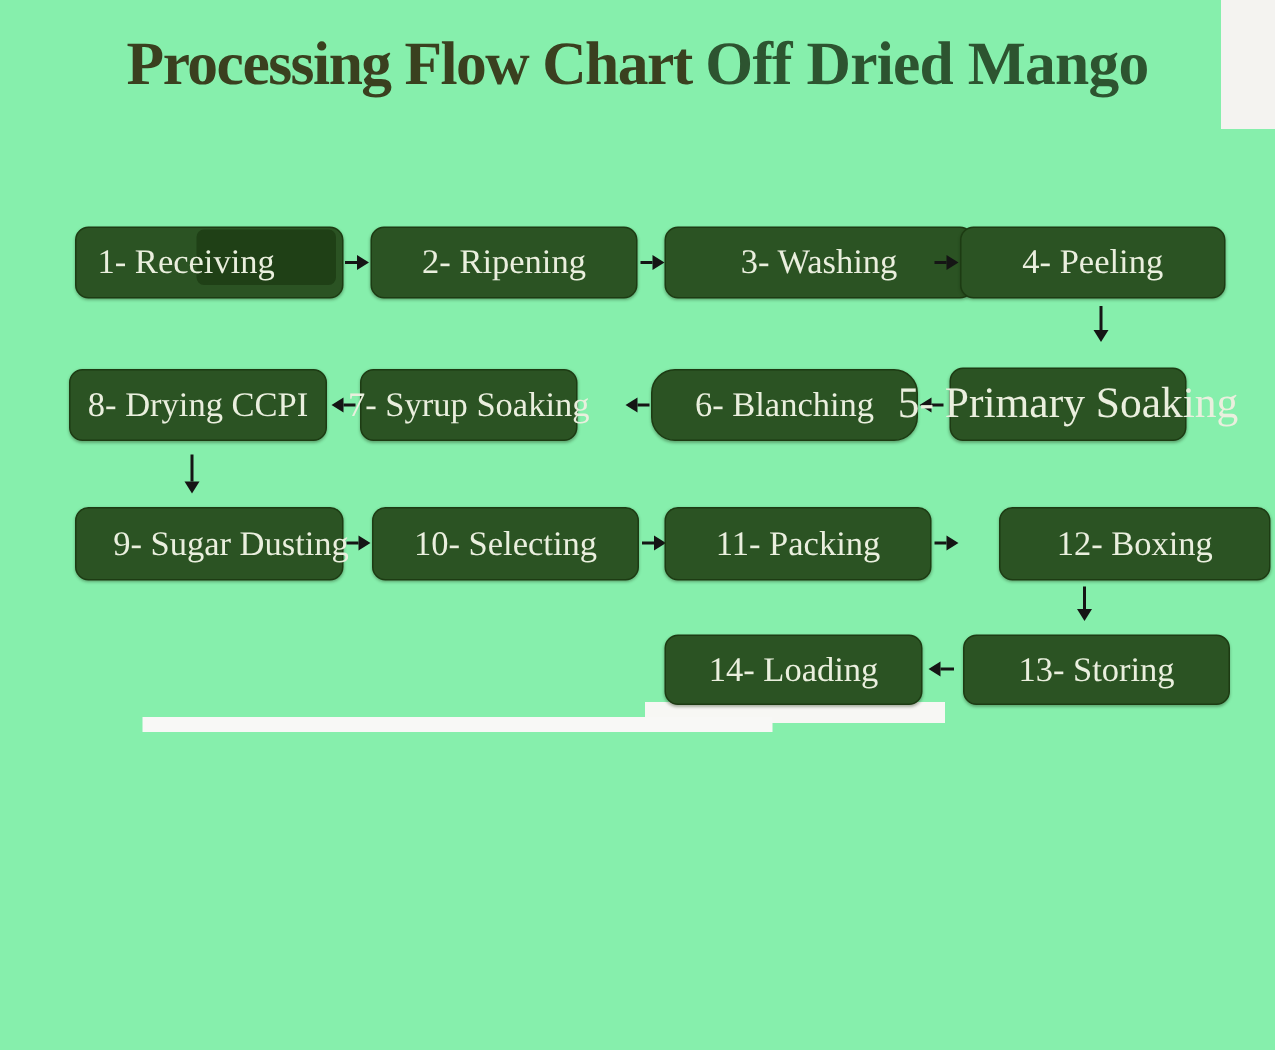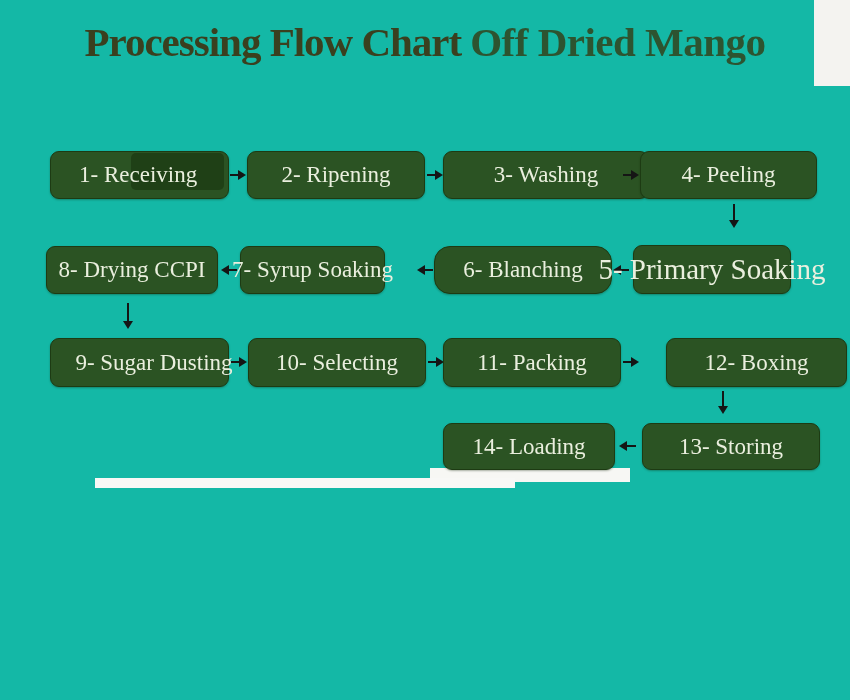--- a/index.html
+++ b/index.html
@@ -4,21 +4,21 @@
 <style>
   html, body {
     margin: 0;
     padding: 0;
     background: #ffffff;
   }
   .stage {
     position: relative;
     width: 850px;
     height: 700px;
-    background: #14b8a6;
+    background: #86efac;
     overflow: hidden;
     font-family: "Liberation Serif", serif;
   }
   
   .tint { position: absolute; pointer-events: none; }
   .tint-a { left: 814px; top: 0; width: 36px; height: 86px; background: #f4f3f0; }
   .tint-b { left: 430px; top: 468px; width: 200px; height: 14px; background: #f7f7f4; }
   .tint-c { left: 95px; top: 478px; width: 420px; height: 10px; background: #f8f8f6; }
 
   
@@ -54,21 +54,21 @@
     font-size: 23px;
     display: flex;
     align-items: center;
     justify-content: center;
     white-space: nowrap;
     box-shadow: 0 1px 2px rgba(20,40,10,0.35);
   }
   .box .lbl { position: relative; z-index: 2; }
 
   
-  .b1  { left: 50px;  top: 151px; width: 179px; height: 48px; justify-content: flex-start; padding-left: 28px; }
+  .b1  { left: 50px;  top: 151px; width: 179px; height: 48px; justify-content: flex-start; padding-left: 14px; }
   .b1::after {
     content: "";
     position: absolute;
     left: 45%; right: 2.5%; top: 3%; bottom: 17%;
     background: #1f4016;
     border-radius: 5px;
     z-index: 1;
   }
   .b2  { left: 247px; top: 151px; width: 178px; height: 48px; }
   .b3  { left: 443px; top: 151px; width: 206px; height: 48px; }

